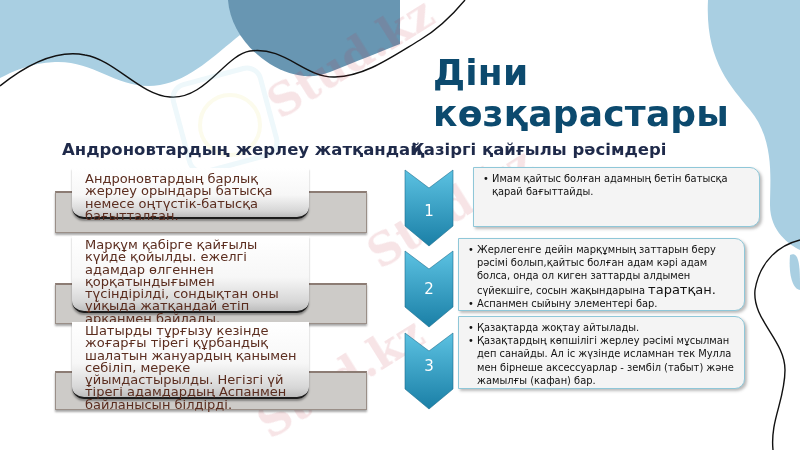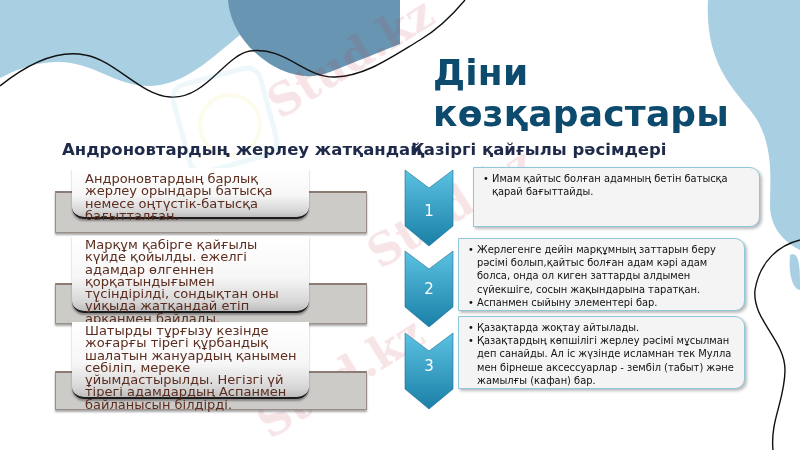--- a/index.html
+++ b/index.html
@@ -13,21 +13,21 @@
   .grey-bar { position:absolute; left:55px; width:310px; background:#cdcbc8; border:1px solid #9a8f88; border-top:2px solid #8c7c74; box-shadow:0 2px 2px rgba(0,0,0,0.35); }
   .pill { position:absolute; left:72px; width:237px; border-radius:0 0 12px 12px; background:linear-gradient(#ffffff 0%, #f7f7f7 55%, #d6d6d6 88%, #bdbdbd 100%); border-bottom:2px solid #1c1c1c; box-shadow:0 2px 2px rgba(0,0,0,0.35); padding:3px 10px 3px 13px; box-sizing:border-box; font-size:13px; line-height:12.3px; color:#5b2d1f; }
 
   .chevron { position:absolute; left:403px; width:52px; }
   .chevron-num { position:absolute; left:0; width:52px; text-align:center; color:#ffffff; font-size:15px; font-family:"DejaVu Sans", sans-serif; }
 
   .card { position:absolute; left:458px; width:287px; background:#f4f4f4; border:1px solid #8fc7d8; border-radius:0 10px 10px 0; box-shadow:2px 2px 3px rgba(60,60,60,0.35); box-sizing:border-box; padding:4px 6px 4px 8px; font-size:9.9px; line-height:13.2px; color:#111; }
   .card ul { margin:0; padding:0 0 0 10px; list-style:none; }
   .card li { position:relative; }
   .card li::before { content:"•"; position:absolute; left:-9px; top:0; }
-  .small { font-size:10px;margin-top:12px; }
+  .small { font-size:13px;margin-top:12px; }
 </style>
 </head>
 <body>
 
 <svg class="bg" viewBox="0 0 800 450" xmlns="http://www.w3.org/2000/svg">
 
   <path d="M0,0 L240,0 L240,35 C215,55 190,80 160,85 C120,92 95,60 55,62 C30,63 12,72 0,78 Z" fill="#a9cfe2"></path>
 
   <path d="M228,0 L400,0 L400,44 C380,52 355,62 330,72 C310,80 290,76 270,64 C245,48 230,25 228,0 Z" fill="#6896b2"></path>
 

